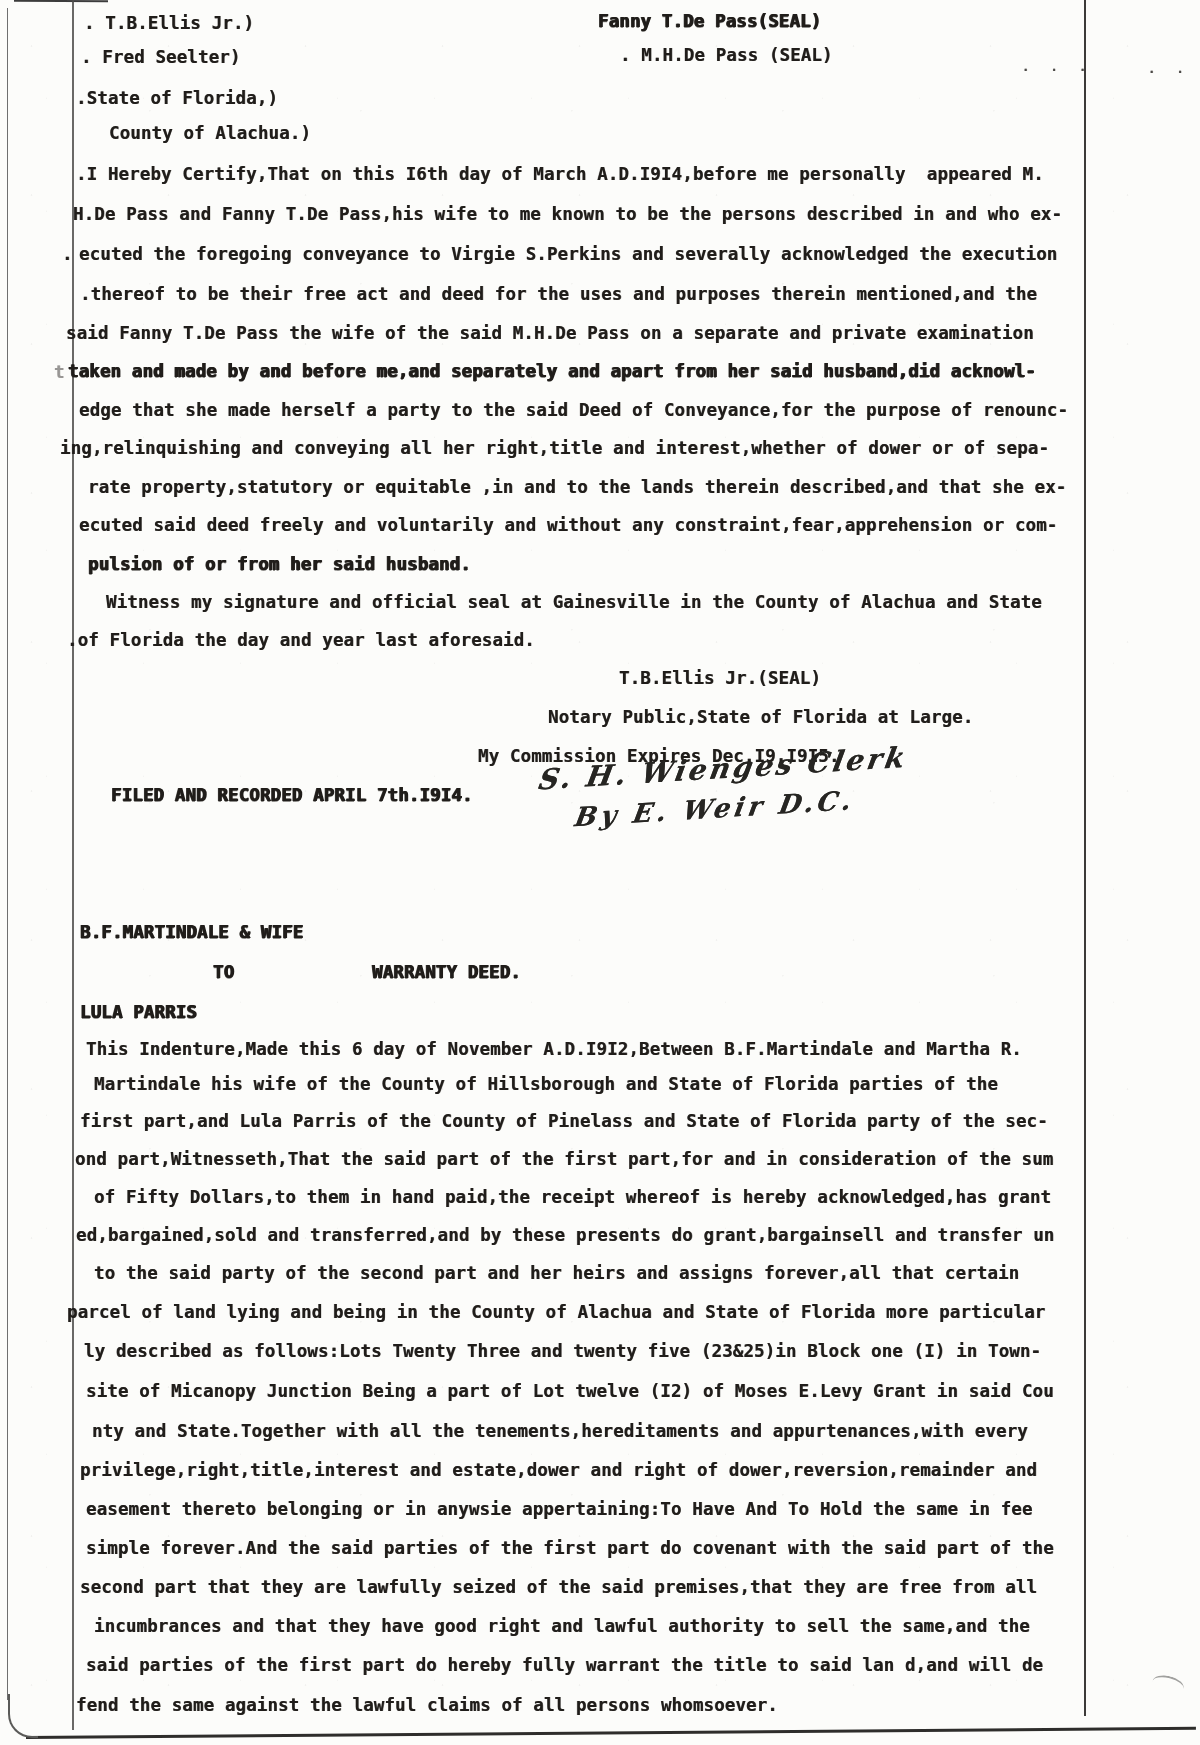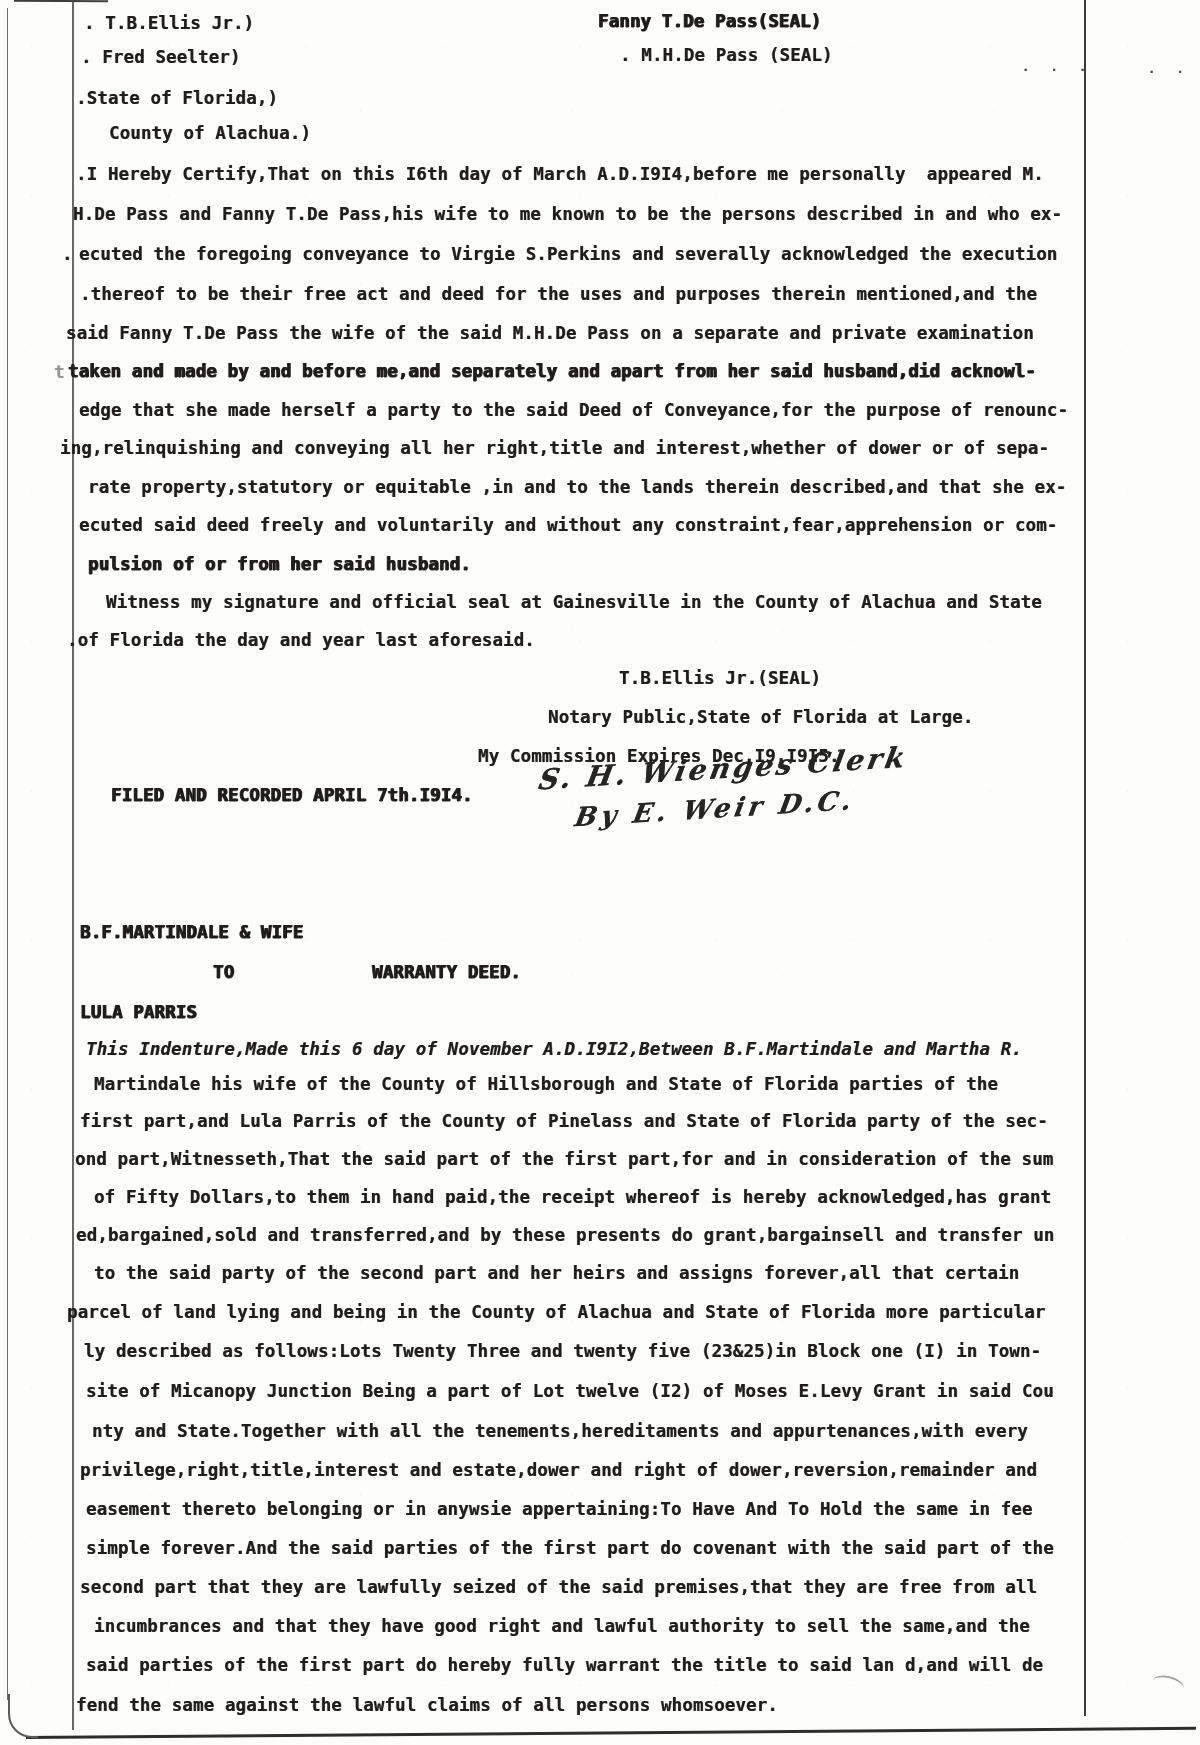--- a/index.html
+++ b/index.html
@@ -96,21 +96,21 @@
       <div class="run" style="left: 106px; top: 591px;">Witness my signature and official seal at Gainesville in the County of Alachua and State</div>
       <div class="run" style="left: 67px; top: 629px;">.of Florida the day and year last aforesaid.</div>
       <div class="run" style="left: 619px; top: 667px;">T.B.Ellis Jr.(SEAL)</div>
       <div class="run" style="left: 520px; top: 706px; margin-left: 28px;">Notary Public,State of Florida at Large.</div>
       <div class="run" style="left: 478px; top: 745px;">My Commission Expires Dec.I9,I9I5.</div>
       <div class="run heavy" style="left: 80px; top: 784px; margin-left: 31px;">FILED AND RECORDED APRIL 7th.I9I4.</div>
       <div class="run heavy" style="left: 80px; top: 921px;">B.F.MARTINDALE &amp; WIFE</div>
       <div class="run heavy" style="left: 213px; top: 961px;">TO</div>
       <div class="run heavy" style="left: 372px; top: 961px;">WARRANTY DEED.</div>
       <div class="run heavy" style="left: 80px; top: 1001px;">LULA PARRIS</div>
-      <div class="run" style="left: 86px; top: 1038px; font-style: italic;">This Indenture,Made this 6 day of November A.D.I9I2,Between B.F.Martindale and Martha R.</div>
+      <div class="run" style="left: 86px; top: 1038px;">This Indenture,Made this 6 day of November A.D.I9I2,Between B.F.Martindale and Martha R.</div>
       <div class="run" style="left: 94px; top: 1073px;">Martindale his wife of the County of Hillsborough and State of Florida parties of the</div>
       <div class="run" style="left: 80px; top: 1110px;">first part,and Lula Parris of the County of Pinelass and State of Florida party of the sec-</div>
       <div class="run" style="left: 75px; top: 1148px;">ond part,Witnesseth,That the said part of the first part,for and in consideration of the sum</div>
       <div class="run" style="left: 94px; top: 1186px;">of Fifty Dollars,to them in hand paid,the receipt whereof is hereby acknowledged,has grant</div>
       <div class="run" style="left: 76px; top: 1224px;">ed,bargained,sold and transferred,and by these presents do grant,bargainsell and transfer un</div>
       <div class="run" style="left: 94px; top: 1262px;">to the said party of the second part and her heirs and assigns forever,all that certain</div>
       <div class="run" style="left: 67px; top: 1301px;">parcel of land lying and being in the County of Alachua and State of Florida more particular</div>
       <div class="run" style="left: 84px; top: 1340px;">ly described as follows:Lots Twenty Three and twenty five (23&amp;25)in Block one (I) in Town-</div>
       <div class="run" style="left: 86px; top: 1380px;">site of Micanopy Junction Being a part of Lot twelve (I2) of Moses E.Levy Grant in said Cou</div>
       <div class="run" style="left: 92px; top: 1420px;">nty and State.Together with all the tenements,hereditaments and appurtenances,with every</div>

